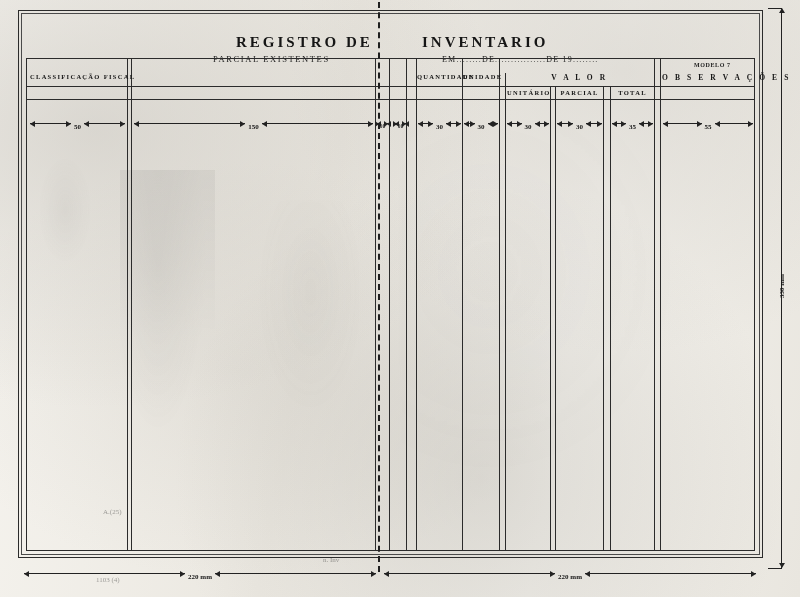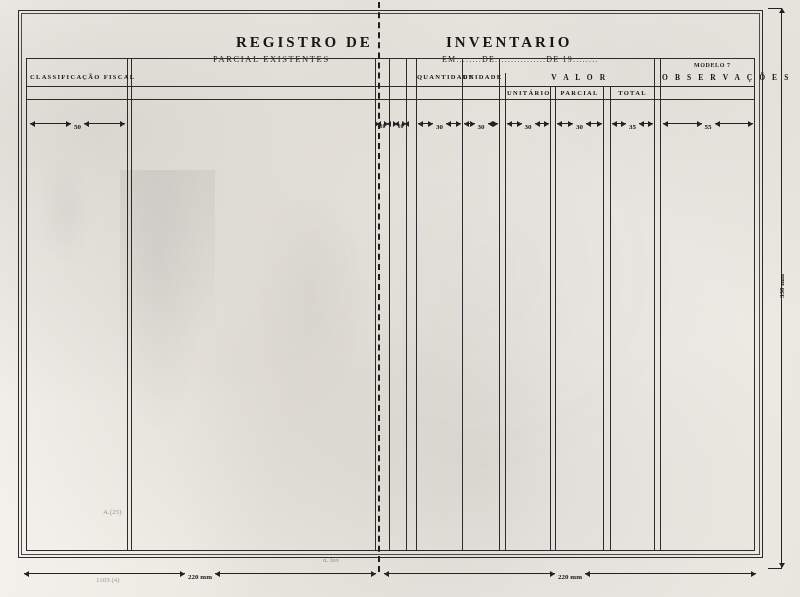--- a/index.html
+++ b/index.html
@@ -101,21 +101,21 @@
     position: absolute;
     top: 24px;
     font-size: 15px;
     letter-spacing: 3px;
     font-weight: bold;
     color: #151515;
     font-family: "Liberation Serif", serif;
     white-space: nowrap;
   }
   #title-left  { left: 218px; }
-  #title-right { left: 404px; margin-left: 24px; }
+  #title-right { left: 404px; }
 
   .subtitle {
     position: absolute;
     top: 44px;
     font-size: 8.5px;
     letter-spacing: 1.6px;
     color: #1d1d1d;
     white-space: nowrap;
   }
   #subtitle-left { left: 195px; }
@@ -321,20 +321,25 @@
     <div class="colhead" style="left:489px; top:79px; width:43px;">UNITÁRIO</div>
     <div class="colhead" style="left:538px; top:79px; width:47px;">PARCIAL</div>
     <div class="colhead" style="left:593px; top:79px; width:43px;">TOTAL</div>
     <div class="colhead big" style="left:644px; top:63px; width:92px;">O B S E R V A Ç Õ E S</div>
 
     <div class="dim" style="left:12px; top:113px; width:95px;">
       <div class="line"></div>
         <div class="val">50</div>
         <div class="line"></div>
     </div>
+    <div class="dim" style="left:116px; top:113px; width:239px;">
+      <div class="line"></div>
+        <div class="val">150</div>
+        <div class="line"></div>
+    </div>
     <div class="dim narrow" style="left:359px; top:113px; width:11px;">
       <div class="line"></div>
         <div class="val">10</div>
         <div class="line"></div>
     </div>
     <div class="dim narrow" style="left:377px; top:113px; width:11px;">
       <div class="line"></div>
         <div class="val">10</div>
         <div class="line"></div>
     </div>

